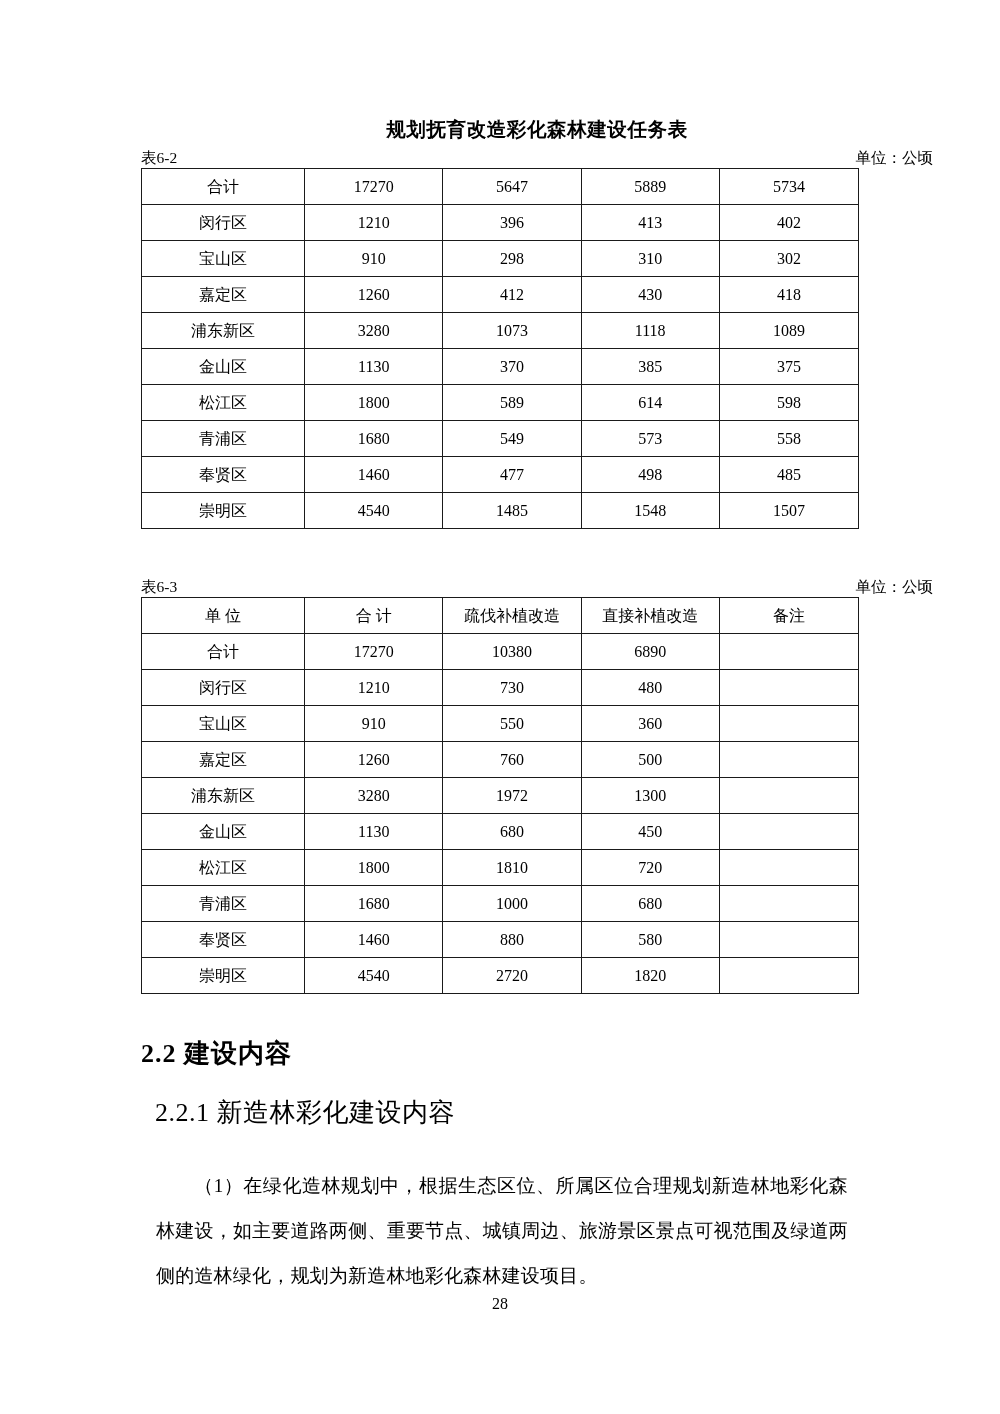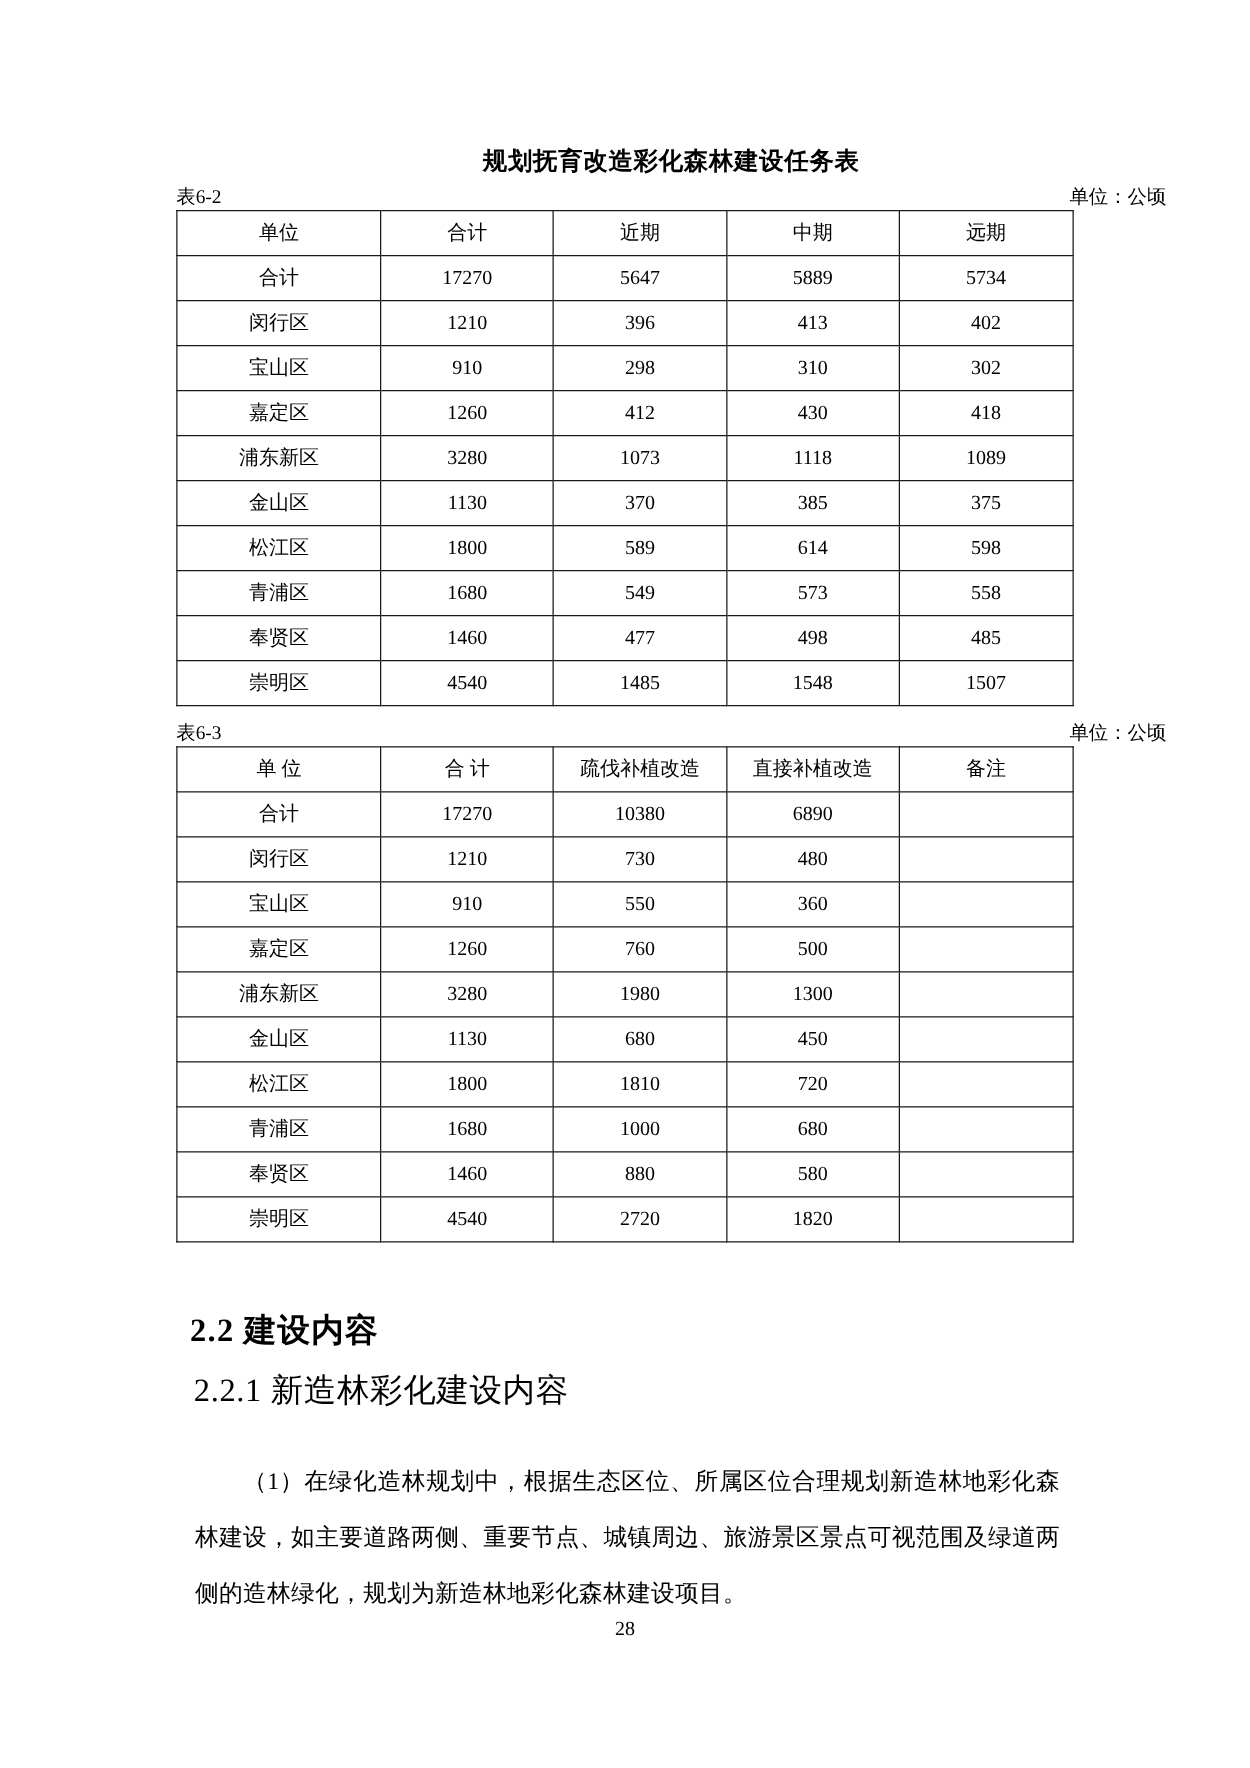--- a/index.html
+++ b/index.html
@@ -74,21 +74,21 @@
   .c-col5  { width: 139px; }
 
   
   .t2 .c-unit { width: 163px; }
   .t2 .c-col  { width: 138px; }
 
   
   .h2 {
     font-size: 26px;
     font-weight: bold;
-    margin: 11px;
+    margin: 0;
     letter-spacing: 1px;
     font-family: "Liberation Serif", "DejaVu Serif", serif;
   }
   .h3 {
     font-size: 26px;
     font-weight: normal;
     margin: 0;
     padding-left: 14px;
     letter-spacing: 0.5px;
     font-family: "Liberation Serif", "DejaVu Serif", serif;
@@ -130,27 +130,20 @@
       <table class="doc-table t1">
         <colgroup>
           <col class="c-unit">
             <col class="c-col">
             <col class="c-col">
             <col class="c-col">
             <col class="c-col5">
         </colgroup>
         <tbody>
           <tr>
-            <td>单位</td>
-            <td>合计</td>
-            <td>近期</td>
-            <td>中期</td>
-            <td>远期</td>
-          </tr>
-          <tr>
             <td>合计</td>
             <td>17270</td>
             <td>5647</td>
             <td>5889</td>
             <td>5734</td>
           </tr>
           <tr>
             <td>闵行区</td>
             <td>1210</td>
             <td>396</td>
@@ -262,21 +255,21 @@
           <tr>
             <td>嘉定区</td>
             <td>1260</td>
             <td>760</td>
             <td>500</td>
             <td></td>
           </tr>
           <tr>
             <td>浦东新区</td>
             <td>3280</td>
-            <td>1980</td>
+            <td>1972</td>
             <td>1300</td>
             <td></td>
           </tr>
           <tr>
             <td>金山区</td>
             <td>1130</td>
             <td>680</td>
             <td>450</td>
             <td></td>
           </tr>

